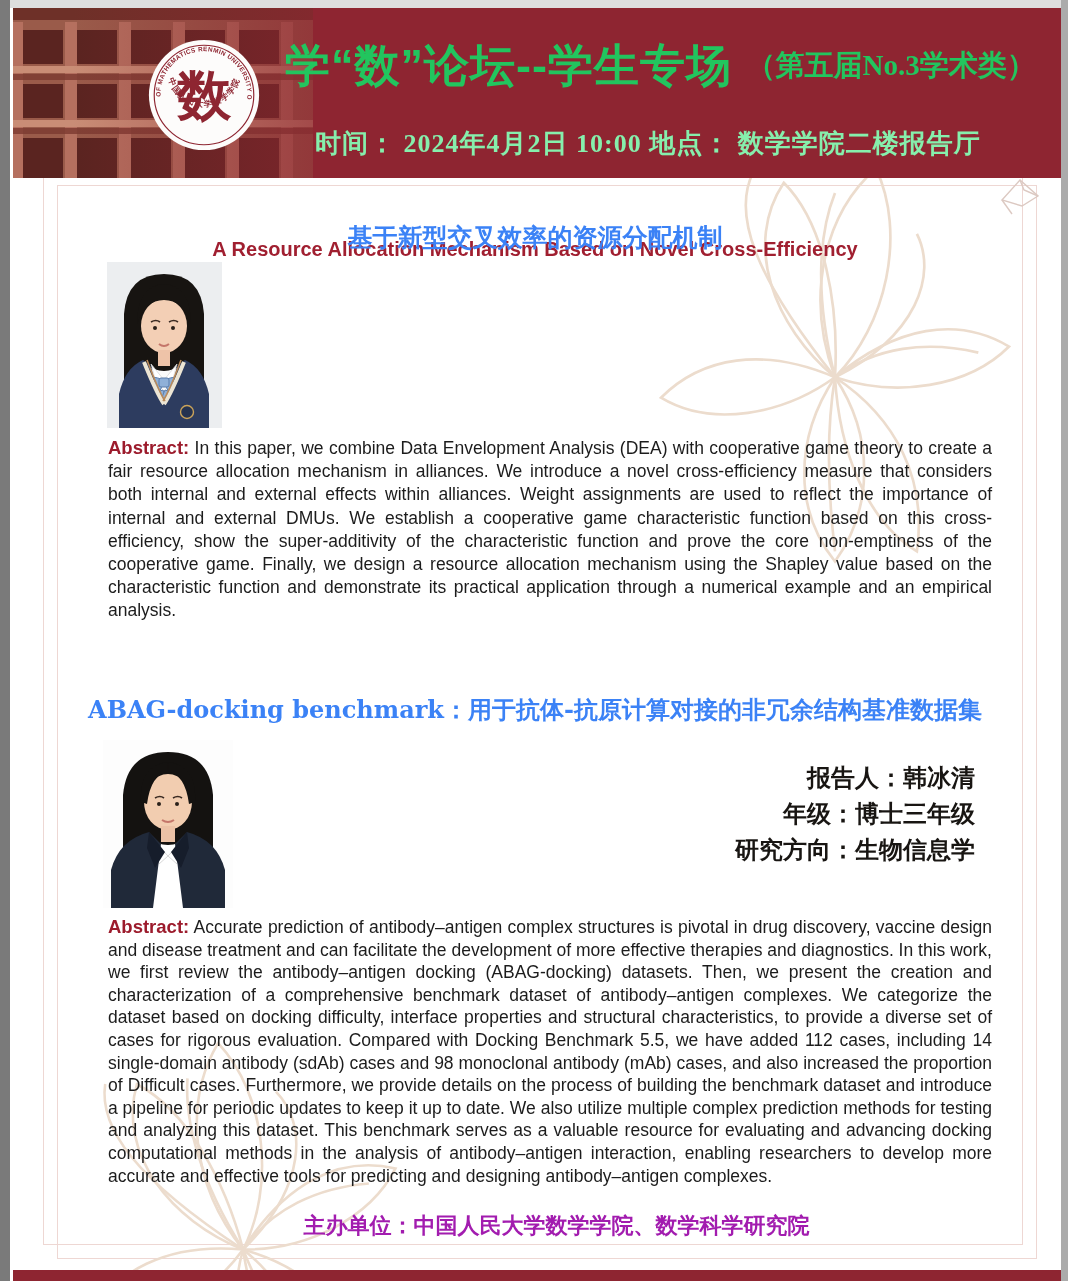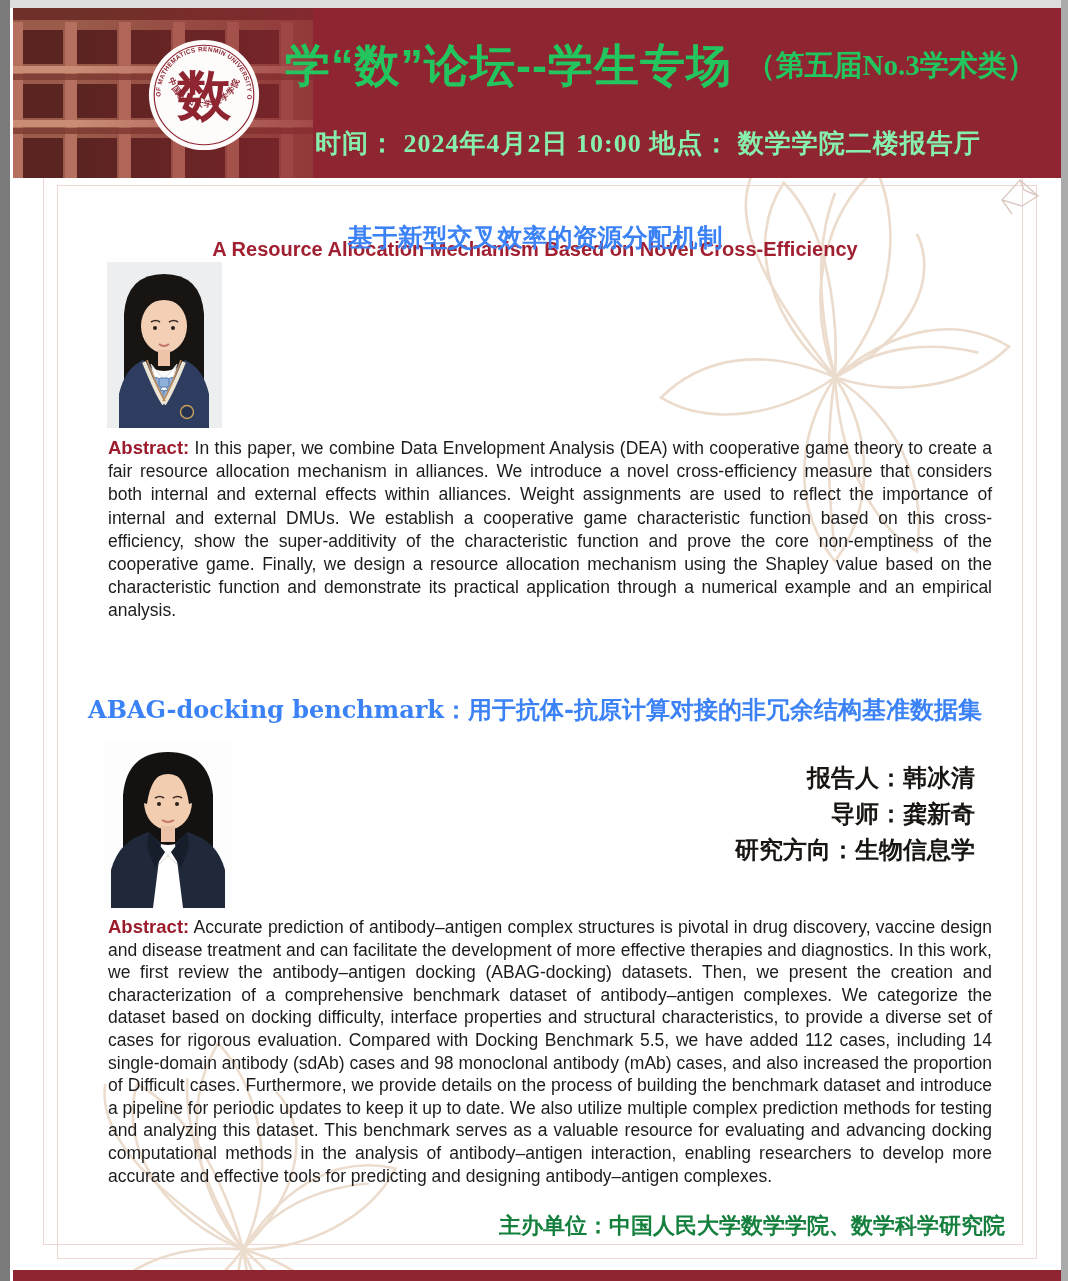--- a/index.html
+++ b/index.html
@@ -28,21 +28,21 @@
   .frame.r2{left:57px;top:185px;width:978px;height:1072px;}
   .wm{z-index:0;pointer-events:none;}
   
   .title-en{left:60px;width:950px;text-align:center;color:#a01f30;font-weight:bold;font-size:20px;line-height:24px;z-index:2;}
   .title-cn{left:60px;width:950px;text-align:center;color:#3b82f6;font-weight:bold;font-size:25px;font-family:"DejaVu Serif","Liberation Serif",serif;z-index:2;}
   .photo{z-index:2;}
   .info{z-index:2;color:#181512;font-weight:bold;font-size:24px;line-height:33px;font-family:"DejaVu Serif","Liberation Serif",serif;}
   .info div{margin:0;}
   .abstract{z-index:2;text-align:justify;color:#1c1c1c;font-size:17.5px;line-height:23.2px;font-family:"Liberation Sans",sans-serif;}
   .abstract .lbl{color:#9c1b2c;font-weight:bold;font-size:18.5px;}
-  .footer-line{left:108px;top:1211px;width:897px;text-align:right;font-size:22px;font-weight:bold;color:#15803d;font-family:"DejaVu Serif","Liberation Serif",serif;z-index:2;}
+  .footer-line{left:108px;top:1211px;width:897px;text-align:center;font-size:22px;font-weight:bold;color:#a21caf;font-family:"DejaVu Serif","Liberation Serif",serif;z-index:2;}
 </style>
 </head>
 <body>
 
 <div id="poster">
 
   <div class="abs strip-left"></div>
   <div class="abs strip-right"></div>
   <div class="abs strip-top"></div>
 
@@ -204,21 +204,21 @@
     <path d="M50,100 L65,116 L56,124 Z" fill="#ffffff" stroke="#cfcfcf" stroke-width="0.8"></path>
     <path d="M80,100 L65,116 L74,124 Z" fill="#ffffff" stroke="#cfcfcf" stroke-width="0.8"></path>
     <path d="M8,168 L8,130 Q16,100 46,92 L58,104 L50,168 Z" fill="#202939"></path>
     <path d="M122,168 L122,130 Q114,100 84,92 L72,104 L80,168 Z" fill="#202939"></path>
     <path d="M46,92 L62,112 L52,128 L44,108 Z" fill="#161d2b"></path>
     <path d="M84,92 L68,112 L78,128 L86,108 Z" fill="#161d2b"></path>
   </svg>
 
   <div class="abs info" style="left:263px;top:760px;width:712px;line-height:36px;text-align:right;">
     <div>报告人：韩冰清</div>
-    <div>导师：龚新奇</div>
+    <div>年级：博士三年级</div>
     <div>研究方向：生物信息学</div>
   </div>
 
   <div class="abs abstract" style="left:108px;top:916px;width:884px;line-height:22.6px;">
     <span class="lbl">Abstract:</span>
     <span>Accurate prediction of antibody–antigen complex structures is pivotal in drug discovery, vaccine design and disease treatment and can facilitate the development of more effective therapies and diagnostics. In this work, we first review the antibody–antigen docking (ABAG-docking) datasets. Then, we present the creation and characterization of a comprehensive benchmark dataset of antibody–antigen complexes. We categorize the dataset based on docking difficulty, interface properties and structural characteristics, to provide a diverse set of cases for rigorous evaluation. Compared with Docking Benchmark 5.5, we have added 112 cases, including 14 single-domain antibody (sdAb) cases and 98 monoclonal antibody (mAb) cases, and also increased the proportion of Difficult cases. Furthermore, we provide details on the process of building the benchmark dataset and introduce a pipeline for periodic updates to keep it up to date. We also utilize multiple complex prediction methods for testing and analyzing this dataset. This benchmark serves as a valuable resource for evaluating and advancing docking computational methods in the analysis of antibody–antigen interaction, enabling researchers to develop more accurate and effective tools for predicting and designing antibody–antigen complexes.</span>
   </div>
 
   <div class="abs footer-line">主办单位：中国人民大学数学学院、数学科学研究院</div>
 

